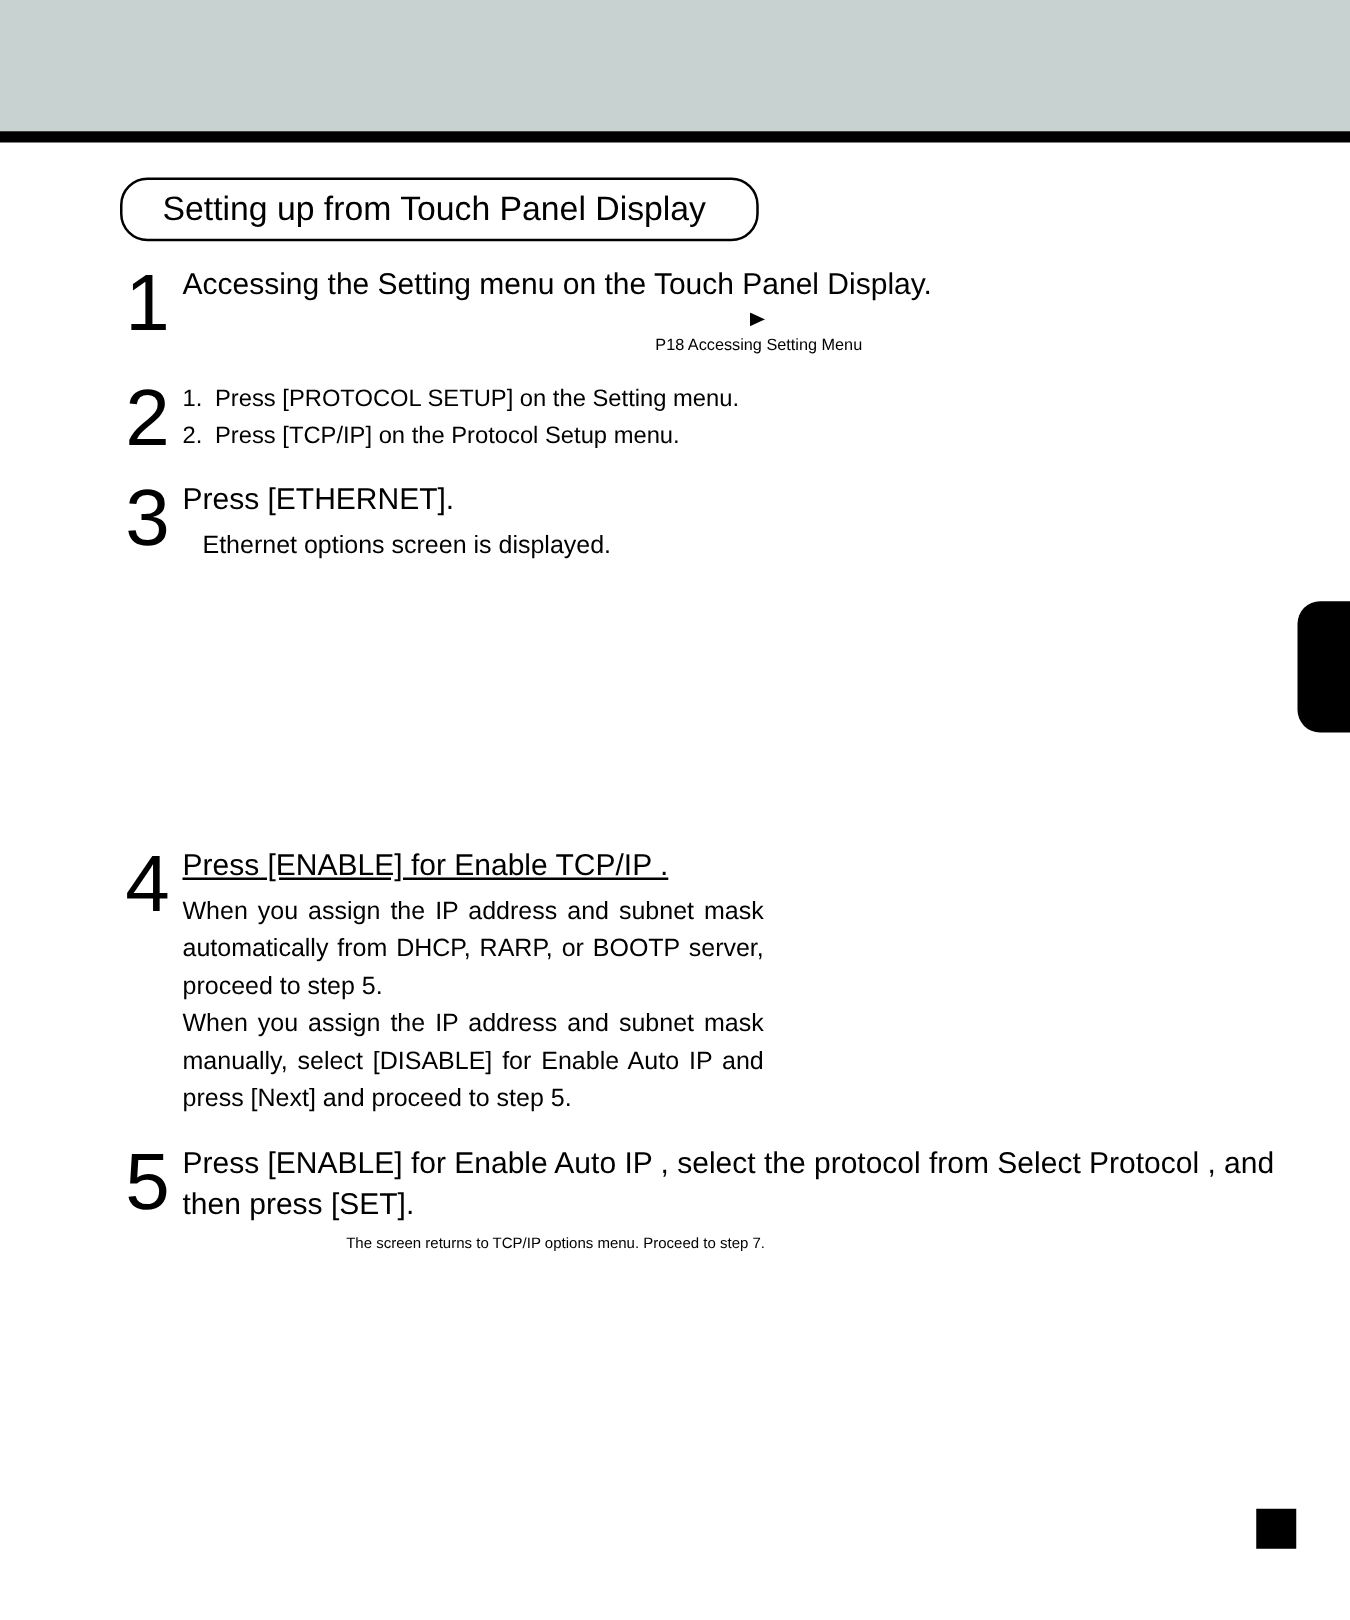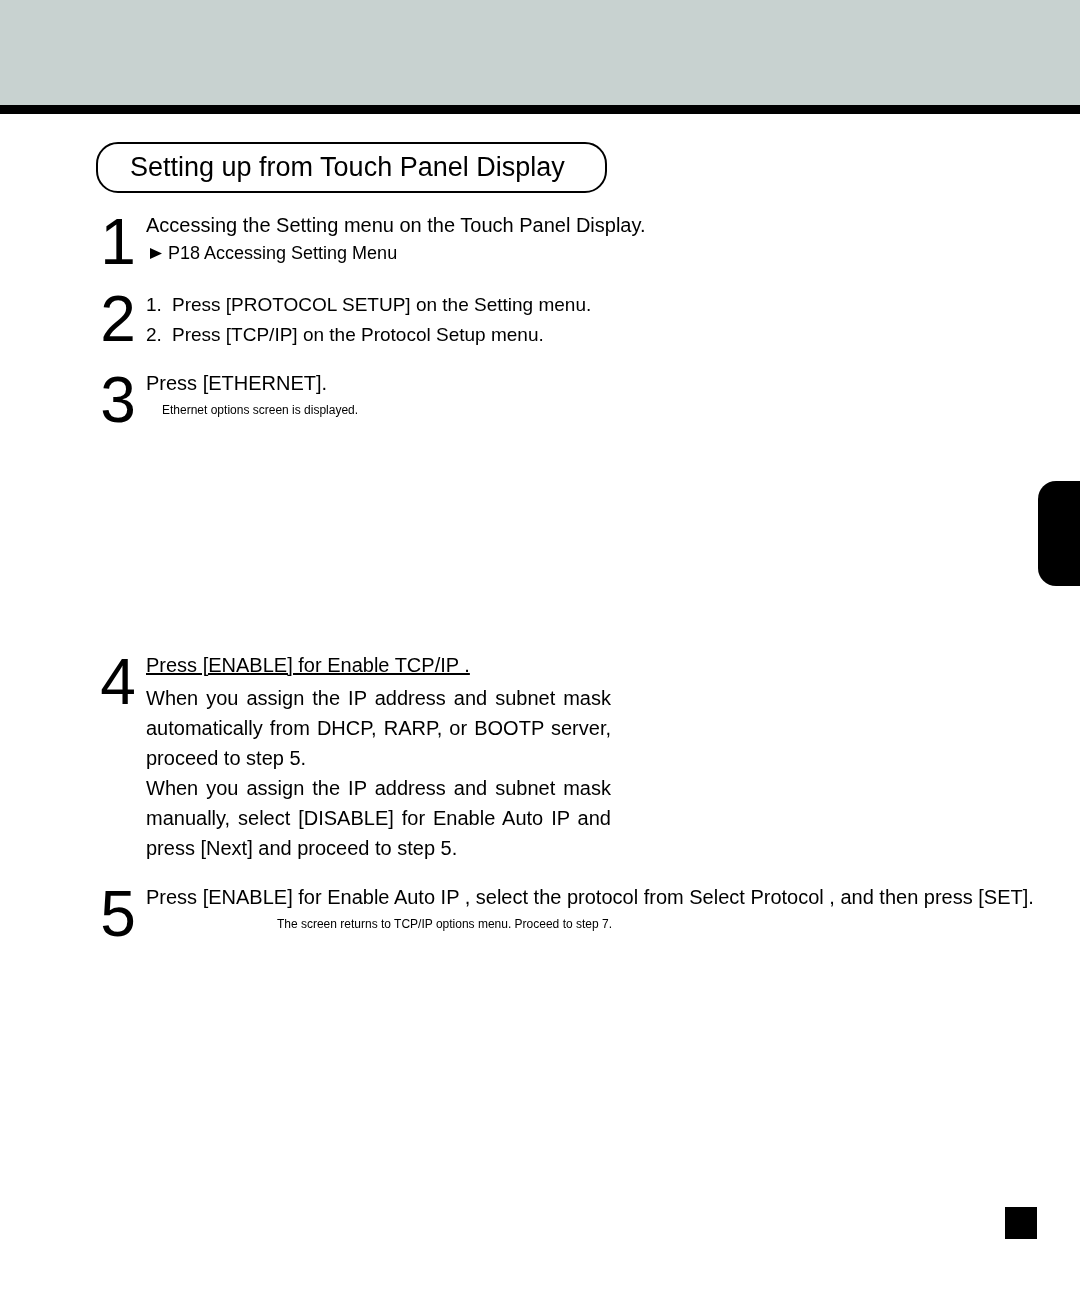--- a/index.html
+++ b/index.html
@@ -53,51 +53,52 @@
       text-align: center;
       margin-right: 6px;
       font-family: Arial, Helvetica, sans-serif;
       padding-top: 6px;
     }
     .step-body {
       flex: 1;
       padding-top: 0;
     }
     .step-title {
-      font-size: 20px;
+      font-size: 24px;
       font-weight: 400;
       line-height: 1.4;
       margin-bottom: 4px;
     }
     .step-ref {
-      font-size: 18px;
+      font-size: 13px;
       font-weight: 400;
       display: flex;
       align-items: center;
       gap: 4px;
       margin-left: 4px;
+      flex-direction: column;
     }
     .step-ref .arrow {
       display: inline-block;
     }
     .step-sub-list {
       list-style: none;
       font-size: 19px;
       line-height: 1.55;
       margin-top: 2px;
     }
     .step-sub-list li {
       display: flex;
     }
     .step-sub-list .num {
       width: 26px;
       flex-shrink: 0;
     }
     .step-note {
-      font-size: 12px;
+      font-size: 20px;
       line-height: 1.5;
       margin-left: 16px;
     }
     .step-para {
       font-size: 20px;
       line-height: 1.5;
       text-align: justify;
       width: 465px;
       margin-top: 0;
     }

